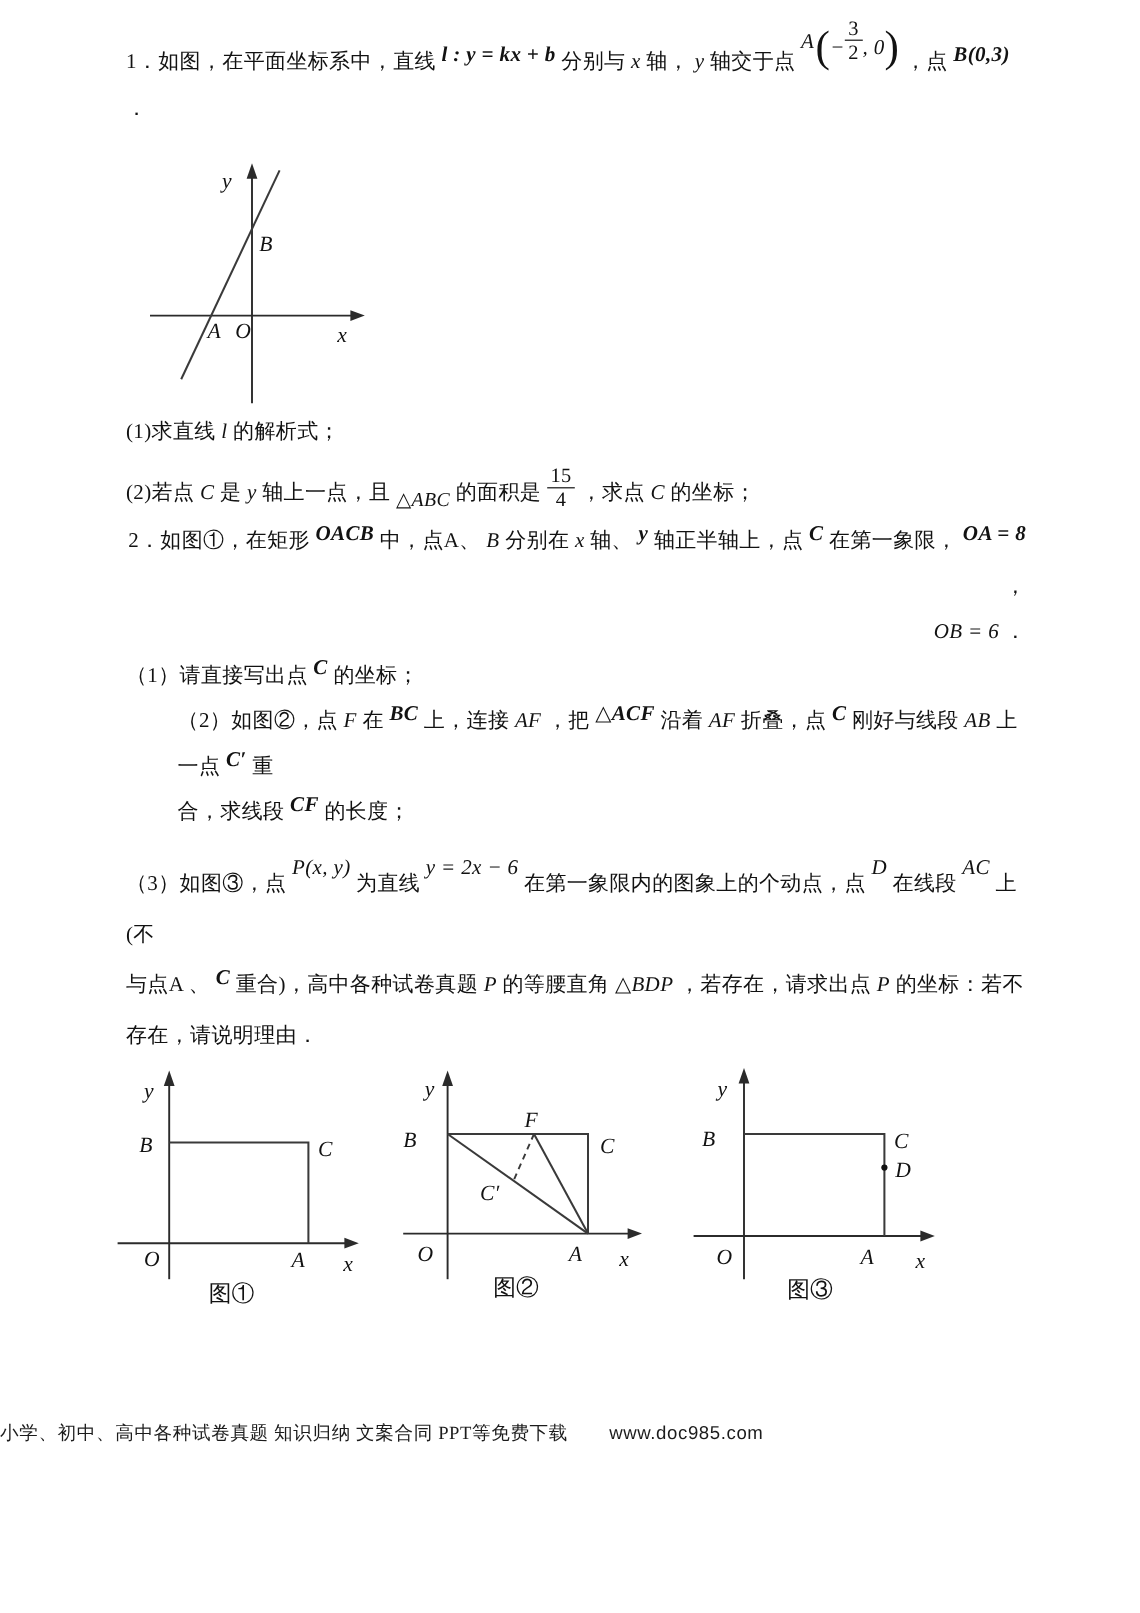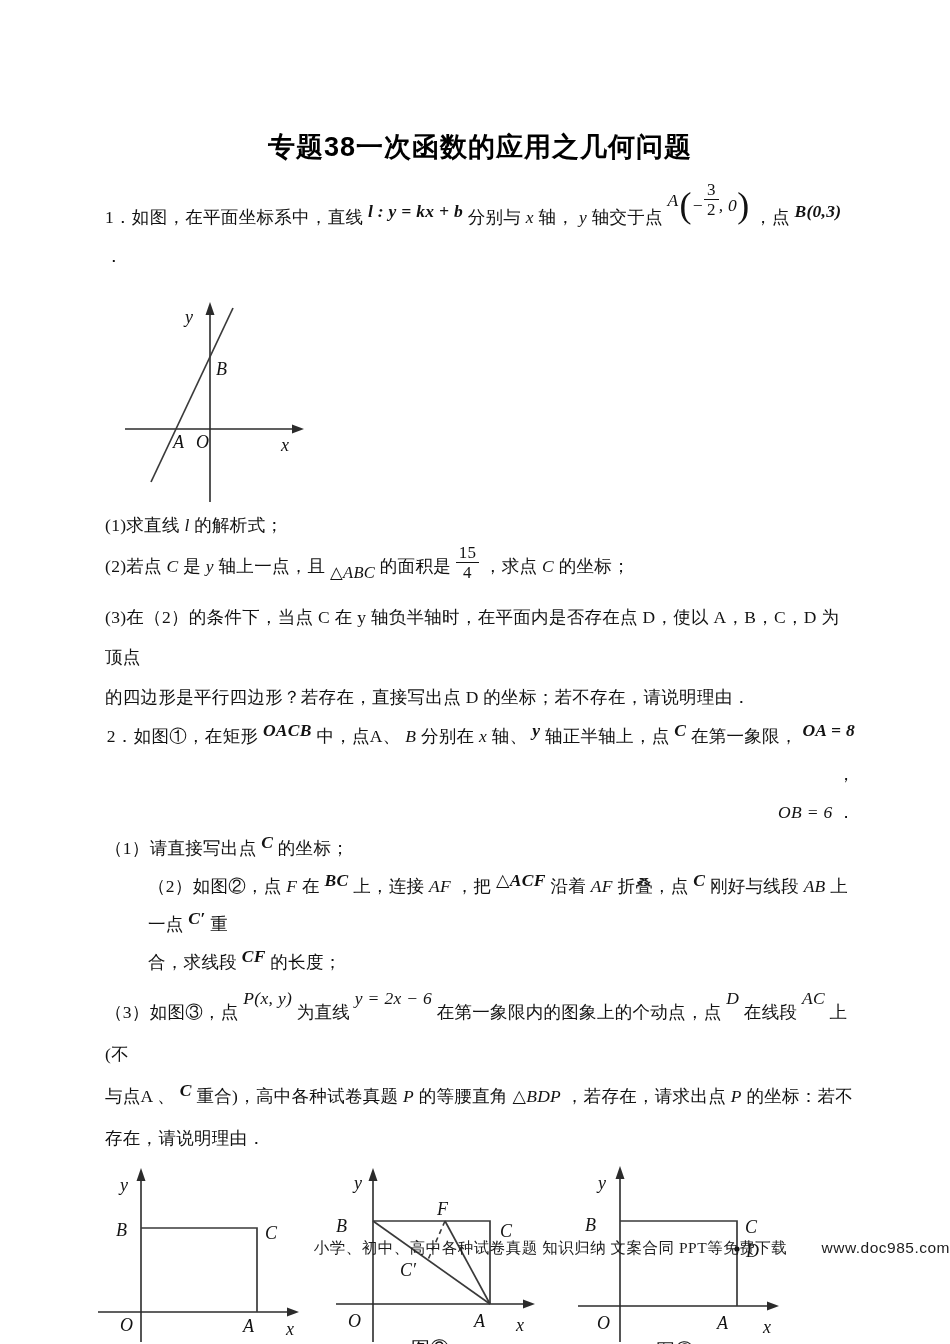--- a/index.html
+++ b/index.html
@@ -22,49 +22,48 @@
   .sub{position:relative;top:6px;font-size:16.5px;}
   .frac{display:inline-block;text-align:center;line-height:1.12;vertical-align:middle;position:relative;top:-5px;font-size:17px;}
   .frac .num{display:block;border-bottom:1.3px solid #121212;padding:0 3px;}
   .frac .den{display:block;}
   .ptA{display:inline-flex;align-items:center;position:relative;top:-17px;vertical-align:baseline;}
   .ptA .aname{align-self:flex-start;margin-right:1px;}
   .bigp{font-size:36px;font-weight:300;line-height:1;transform:scaleY(1.02);font-style:normal;}
   .m-p1{margin-top:36px;}
   .figP1{display:block;margin:24px 0 0 18px;}
   .m-q11{}
-  .m-q12{margin-top:8px;}
+  .m-q12{margin-top:18px;}
   .m-q13{margin-top:10px;line-height:40px;}
   .m-p2{margin-top:0;line-height:38px;text-align:right;}
   .m-q21{margin-top:2px;}
   .m-q22{margin-top:4px;line-height:38px;margin-left:43px;}
-  .m-q23{margin-top:10px;line-height:42px;}
+  .m-q23{margin-top:20px;line-height:42px;}
   .figrow{position:relative;height:222px;margin-top:0;}
   .figrow svg{position:absolute;top:0;}
   .fig1{left:-15px;}
   .fig2{left:225px;}
   .fig3{left:465px;}
   .axis{stroke:#2b2b2b;stroke-width:1.6;fill:none;}
   .shape{stroke:#3a3a3a;stroke-width:1.7;fill:none;}
   .dash{stroke:#3a3a3a;stroke-width:1.6;fill:none;stroke-dasharray:5 4;}
   .ah{fill:#2b2b2b;stroke:none;}
   .lbl{font-family:"Liberation Serif","DejaVu Serif",serif;font-style:italic;font-size:18px;fill:#121212;}
   .cap{font-family:"Liberation Serif","DejaVu Serif",serif;font-size:19px;fill:#121212;text-anchor:middle;}
   .footer{
-    position:absolute;left:0;top:1238px;width:100%;text-align:right;
+    position:absolute;left:0;top:1184px;width:100%;text-align:left;
     font-size:15.5px;color:#1c1c1c;letter-spacing:0.5px;
   }
   .footer .site{margin-left:30px;font-family:"Liberation Sans","DejaVu Sans",sans-serif;}
 </style>
 </head>
 <body>
 
 <div class="content">
 
-  <h1 class="title">专题38一次函数的应用之几何问题</h1>
 
   <p class="m-p1">
     <span>1．如图，在平面坐标系中，直线</span>
     <span class="mi r1">l : y = kx + b</span>
     <span>分别与</span>
     <span class="mi">x</span>
     <span>轴，</span>
     <span class="mi">y</span>
     <span>轴交于点</span>
     <span class="ptA">
@@ -109,24 +108,20 @@
     <span class="mi">y</span>
     <span>轴上一点，且</span>
     <span class="mi sub">△ABC</span>
     <span>的面积是</span>
     <span class="frac"><span class="num">15</span><span class="den">4</span></span>
     <span>，求点</span>
     <span class="mi">C</span>
     <span>的坐标；</span>
   </p>
 
-  <p class="m-q13">
-    <span>(3)在（2）的条件下，当点 C 在 y 轴负半轴时，在平面内是否存在点 D，使以 A，B，C，D 为顶点</span><br>
-    <span>的四边形是平行四边形？若存在，直接写出点 D 的坐标；若不存在，请说明理由．</span>
-  </p>
 
   <p class="m-p2">
     <span>2．如图①，在矩形</span>
     <span class="mi r1">OACB</span>
     <span>中，点A、</span>
     <span class="mi">B</span>
     <span>分别在</span>
     <span class="mi">x</span>
     <span>轴、</span>
     <span class="mi r1">y</span>

